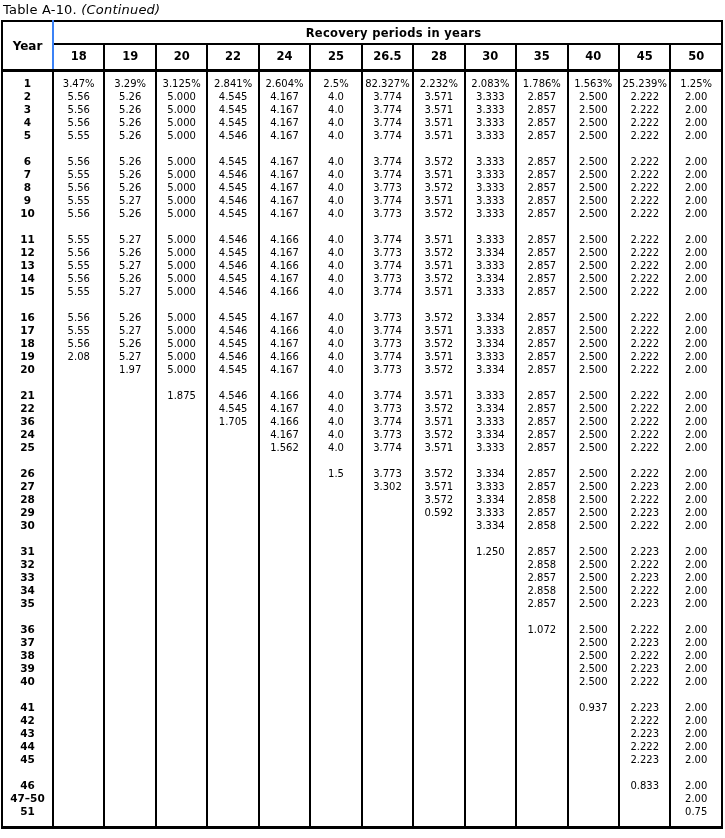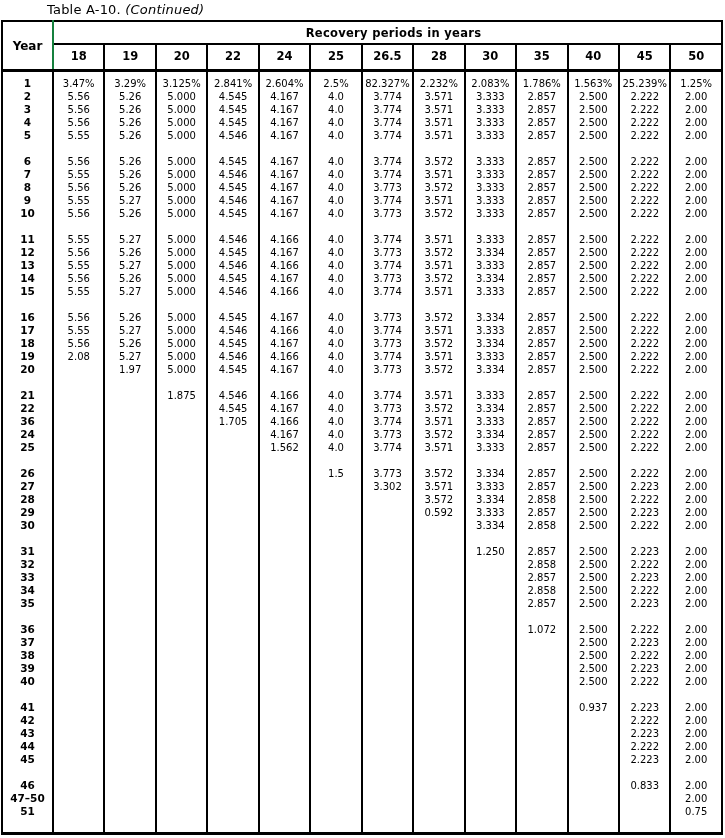--- a/index.html
+++ b/index.html
@@ -13,21 +13,20 @@
     font-family: "DejaVu Sans", "Liberation Sans", sans-serif;
     overflow: hidden;
   }
   .title {
     font-size: 13px;
     line-height: 16px;
     padding-left: 2px;
     margin-bottom: 2px;
     letter-spacing: 0.2px;
     white-space: nowrap;
-    margin-left: 44px;
   }
   .title .cont { font-style: italic; }
   table.macrs {
     border-collapse: collapse;
     table-layout: fixed;
     width: 722px;
     border: 2px solid #000000;
     border-bottom-width: 3px;
   }
   col.year-col { width: 51px; }
@@ -35,21 +34,21 @@
     border-left: 2px solid #000000;
     padding: 0;
     text-align: center;
     overflow: hidden;
     white-space: nowrap;
   }
   tr > th:first-child, tr > td:first-child { border-left: none; }
   th.year-h {
     font-weight: bold;
     font-size: 12px;
-    border-right: 2px solid #15803d;
+    border-right: 2px solid #3b82f6;
     border-bottom: 3px solid #000000;
   }
   th.span-h {
     font-weight: bold;
     font-size: 11.5px;
     letter-spacing: 0.3px;
     padding: 4px 0 3px 12px;
     border-bottom: 2px solid #000000;
   }
   th.col-h {
@@ -58,21 +57,21 @@
     padding: 4px 0 6px 0;
     border-bottom: 3px solid #000000;
   }
   td {
     font-size: 10px;
     height: 13px;
     line-height: 13px;
   }
   td.year-cell { font-weight: bold; font-size: 10.5px; }
   tbody tr:first-child td { padding-top: 5px; }
-  tbody tr.last-row td { padding-bottom: 14px; }
+  tbody tr.last-row td { padding-bottom: 8px; }
   tr.spacer td { height: 13px; }
 </style>
 </head>
 <body>
 
 <div class="page">
   <div class="title">
     <span>Table A-10.</span><span class="cont"> (Continued)</span>
   </div>
 

